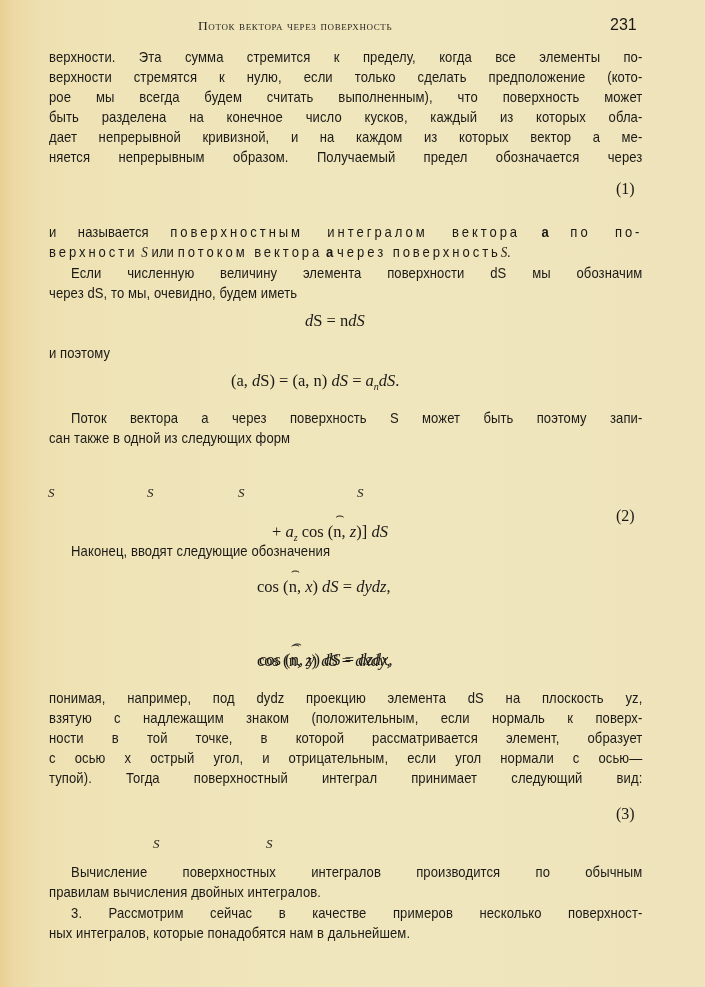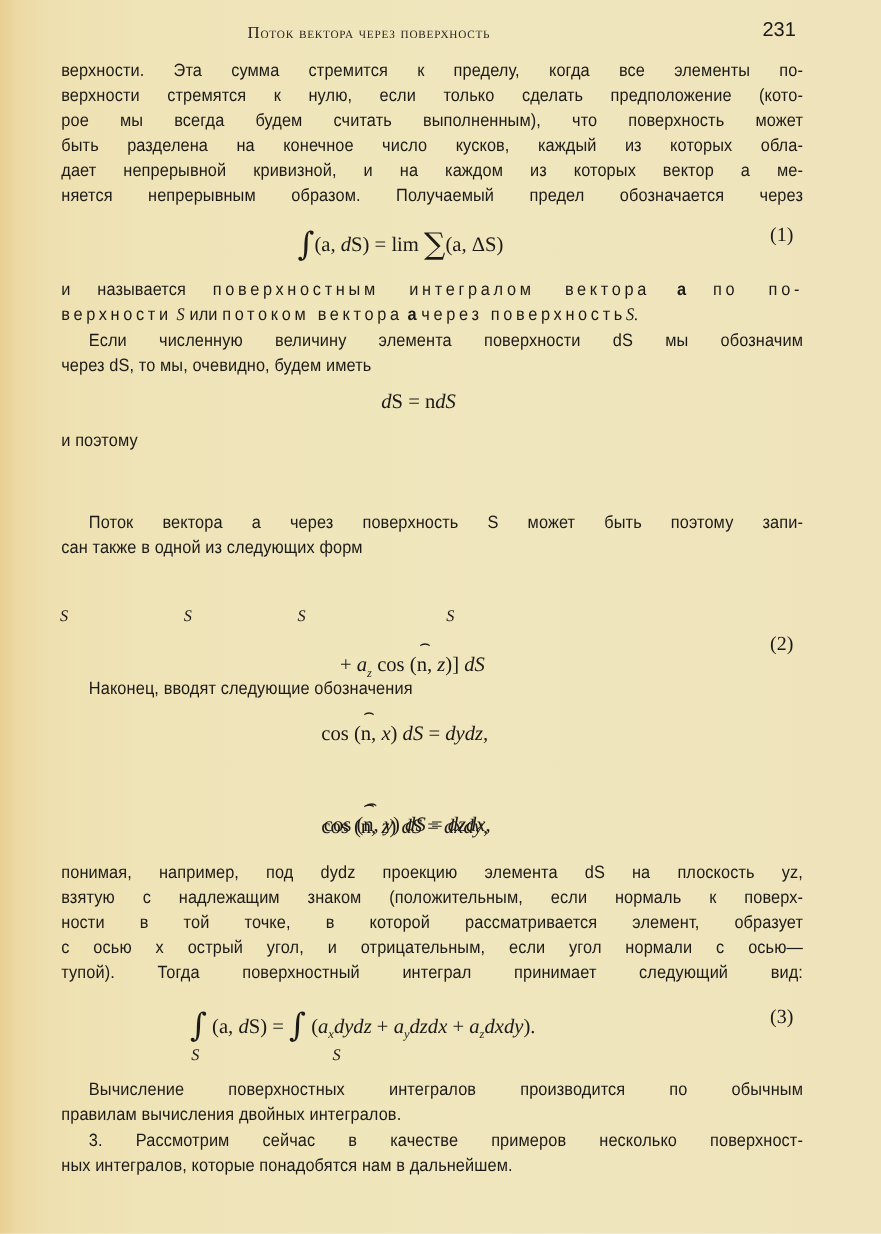--- a/index.html
+++ b/index.html
@@ -38,39 +38,37 @@
   <div class="abs runhead">Поток вектора через поверхность</div>
   <div class="abs pagenum">231</div>
 
   <div class="line" style="top:47px">верхности. Эта сумма стремится к пределу, когда все элементы по-</div>
   <div class="line" style="top:67px">верхности стремятся к нулю, если только сделать предположение (кото-</div>
   <div class="line" style="top:87px">рое мы всегда будем считать выполненным), что поверхность может</div>
   <div class="line" style="top:107px">быть разделена на конечное число кусков, каждый из которых обла-</div>
   <div class="line" style="top:127px">дает непрерывной кривизной, и на каждом из которых вектор а ме-</div>
   <div class="line" style="top:147px">няется непрерывным образом. Получаемый предел обозначается через</div>
 
-  <div class="formula" style="left:238px; top:178px">
-    <span class="int">∫</span><span>(a, <i>d</i>S) = lim </span><span class="sum">∑</span><span>(a, ΔS)</span>
-  </div>
   <div class="eqnum" style="top:180px">(1)</div>
 
   <div class="line" style="top:222px">
     <span>и называется</span> <span class="sp">поверхностным интегралом вектора</span> <span class="bold">а</span> <span class="sp">по по-</span>
   </div>
   <div class="line last" style="top:242px">
     <span class="sp">верхности</span> <span class="ital">S</span> <span>или</span> <span class="sp">потоком вектора</span> <span class="bold">а</span> <span class="sp">через поверхность</span><span class="ital">S.</span>
   </div>
 
   <div class="line indent" style="top:263px">Если численную величину элемента поверхности dS мы обозначим</div>
   <div class="line last" style="top:283px">через dS, то мы, очевидно, будем иметь</div>
 
   <div class="formula" style="left:305px; top:311px"><i>d</i>S = n<i>dS</i></div>
 
   <div class="line last" style="top:343px">и поэтому</div>
 
+  <div class="formula" style="left:231px; top:371px">(a, <i>d</i>S) = (a, n) <i>dS</i> = <i>a<sub>n</sub>dS</i>.</div>
 
   <div class="line indent" style="top:408px">Поток вектора а через поверхность S может быть поэтому запи-</div>
   <div class="line last" style="top:428px">сан также в одной из следующих форм</div>
 
   <div class="intsub" style="left:48px; top:485px">S</div>
   <div class="intsub" style="left:147px; top:485px">S</div>
   <div class="intsub" style="left:238px; top:485px">S</div>
   <div class="intsub" style="left:357px; top:485px">S</div>
 
   <div class="formula" style="left:272px; top:522px">+ <i>a<sub>z</sub></i> cos (<span class="hat">n, <i>z</i></span>)] <i>dS</i></div>
@@ -81,23 +79,20 @@
   <div class="formula" style="left:257px; top:577px">cos (<span class="hat">n, <i>x</i></span>) <i>dS</i> = <i>dydz</i>,</div>
   <div class="formula" style="left:259px; top:650px">cos (<span class="hat">n, <i>y</i></span>) <i>dS</i> = <i>dzdx</i>,</div>
   <div class="formula" style="left:257px; top:651px">cos (<span class="hat">n, <i>z</i></span>) <i>dS</i> = <i>dxdy</i>,</div>
 
   <div class="line" style="top:688px">понимая, например, под dydz проекцию элемента dS на плоскость yz,</div>
   <div class="line" style="top:708px">взятую с надлежащим знаком (положительным, если нормаль к поверх-</div>
   <div class="line" style="top:728px">ности в той точке, в которой рассматривается элемент, образует</div>
   <div class="line" style="top:748px">с осью x острый угол, и отрицательным, если угол нормали с осью—</div>
   <div class="line" style="top:768px">тупой). Тогда поверхностный интеграл принимает следующий вид:</div>
 
-  <div class="formula" style="left:152px; top:803px">
-    <span class="int">∫</span> (a, <i>d</i>S) = <span class="int">∫</span> (<i>a<sub>x</sub>dydz</i> + <i>a<sub>y</sub>dzdx</i> + <i>a<sub>z</sub>dxdy</i>).
-  </div>
   <div class="intsub" style="left:153px; top:836px">S</div>
   <div class="intsub" style="left:266px; top:836px">S</div>
   <div class="eqnum" style="top:805px">(3)</div>
 
   <div class="line indent" style="top:862px">Вычисление поверхностных интегралов производится по обычным</div>
   <div class="line last" style="top:882px">правилам вычисления двойных интегралов.</div>
 
   <div class="line indent" style="top:903px">3. Рассмотрим сейчас в качестве примеров несколько поверхност-</div>
   <div class="line last" style="top:923px">ных интегралов, которые понадобятся нам в дальнейшем.</div>
 

